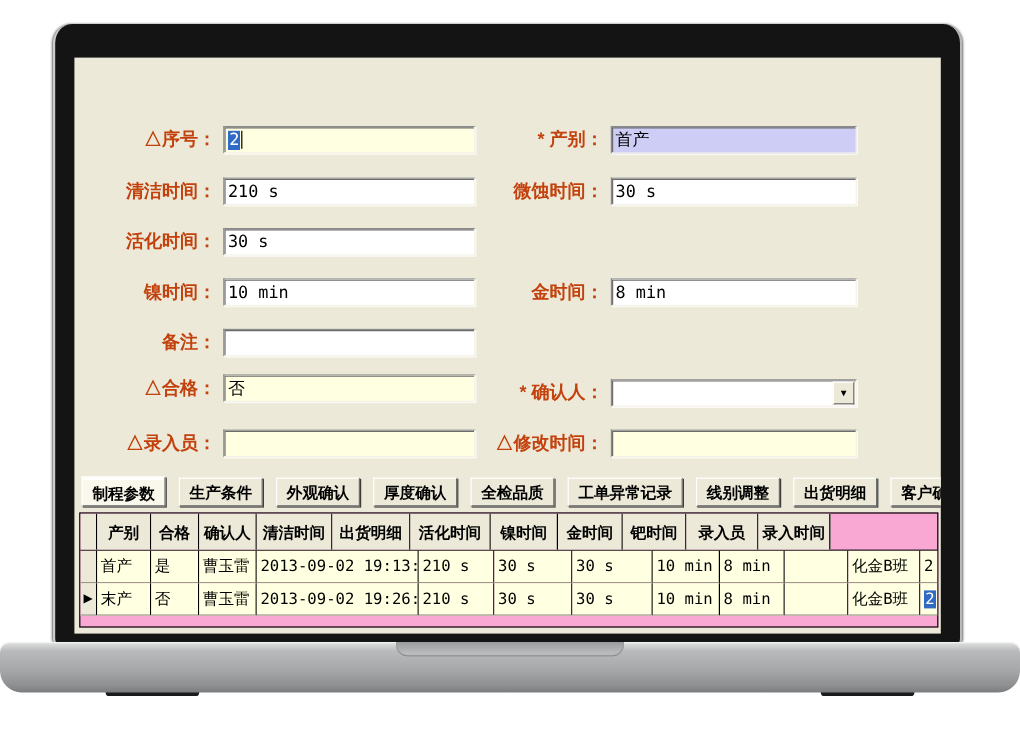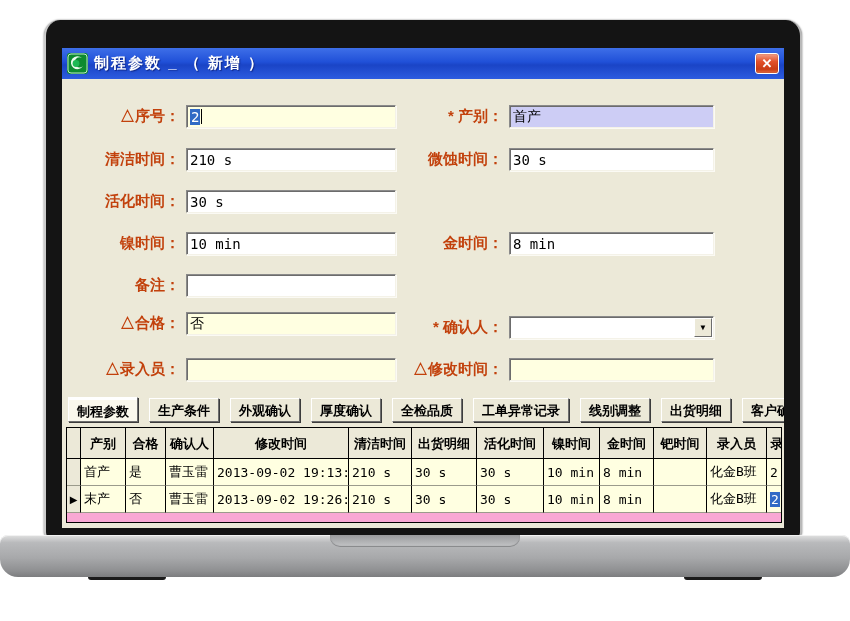--- a/index.html
+++ b/index.html
@@ -89,30 +89,20 @@
 <div class="stage">
   <div class="bezel"></div>
   <div class="base">
     <div class="notch"></div>
   </div>
   <div class="foot l"></div>
   <div class="foot r"></div>
 
   <div class="screen">
 
-    <div class="titlebar">
-      <svg class="app-icon" viewBox="0 0 21 21">
-        <rect x="0" y="0" width="21" height="21" rx="3" fill="#0d8a30"></rect>
-        <rect x="1" y="1" width="19" height="19" rx="3" fill="none" stroke="#bfe8c8" stroke-width="1"></rect>
-        <path d="M15 5 A6.5 6.5 0 1 0 16 13 A5 5 0 1 1 15 5 Z" fill="#eafbee"></path>
-        <circle cx="9" cy="10.5" r="3.4" fill="#1db954"></circle>
-      </svg>
-      <span class="title">制程参数 _ （ 新增 ）</span>
-      <div class="close-btn">✕</div>
-    </div>
 
     <div class="field fl" style="left:10px; top:57px;">
       <span class="flabel">△序号：</span>
       <div class="finput yellow">
         <span class="sel-text">2</span>
         <span class="caret"></span>
       </div>
     </div>
     <div class="field fl" style="left:10px; top:100px;">
       <span class="flabel">清洁时间：</span>
@@ -174,21 +164,20 @@
         <div class="tab">出货明细</div>
         <div class="tab">客户确认状态</div>
       </div>
 
     <div class="grid">
         <div class="grow ghead">
           <div class="gcell gutter" style="width: 14px;"></div>
           <div class="gcell" style="width: 45px;">产别</div>
           <div class="gcell" style="width: 40px;">合格</div>
           <div class="gcell" style="width: 48px;">确认人</div>
-          <div class="gcell" style="width: 135px;">修改时间</div>
           <div class="gcell" style="width: 63px;">清洁时间</div>
           <div class="gcell" style="width: 65px;">出货明细</div>
           <div class="gcell" style="width: 67px;">活化时间</div>
           <div class="gcell" style="width: 56px;">镍时间</div>
           <div class="gcell" style="width: 54px;">金时间</div>
           <div class="gcell" style="width: 53px;">钯时间</div>
           <div class="gcell" style="width: 60px;">录入员</div>
           <div class="gcell" style="width: 60px;">录入时间</div>
         </div>
         <div class="grow gdata">

